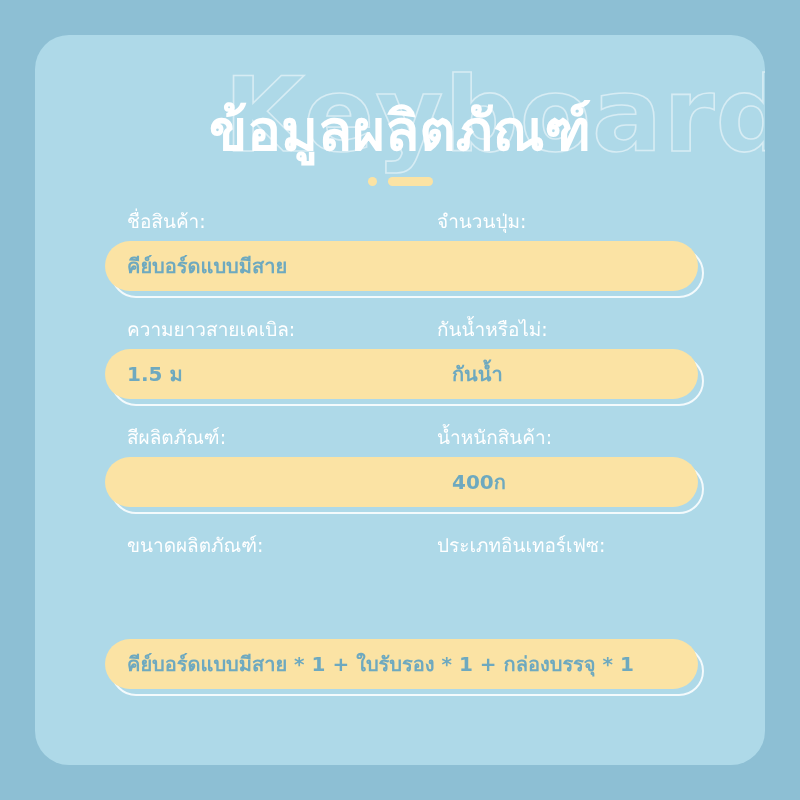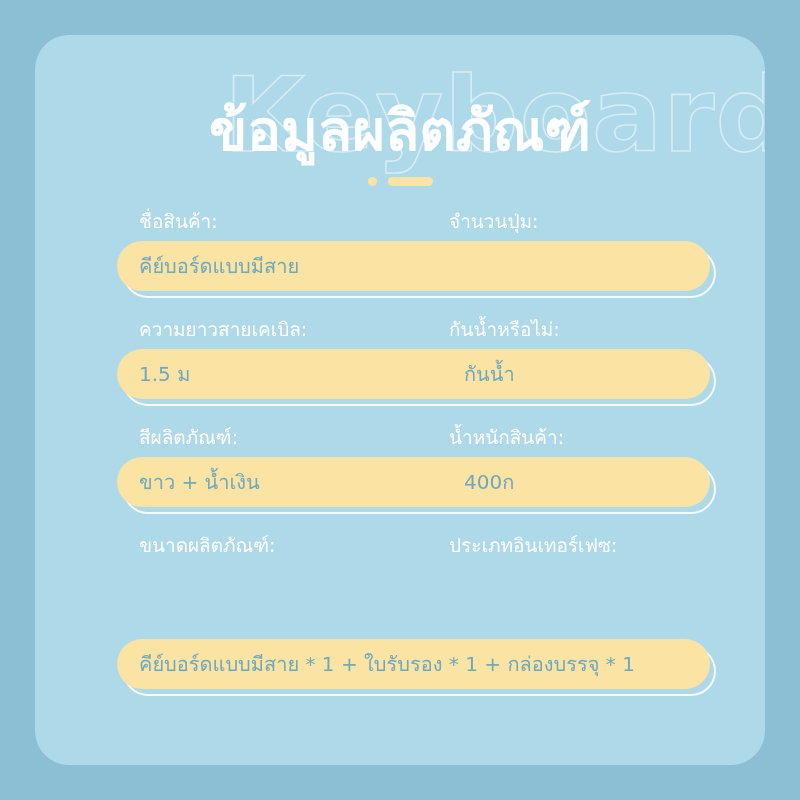--- a/index.html
+++ b/index.html
@@ -89,21 +89,20 @@
     border-radius: 5px;
     background: #fbe3a4;
   }
 
   
   .rows {
     position: absolute;
     left: 0;
     top: 172px;
     width: 730px;
-    margin-left: 12px;
   }
   .row {
     position: relative;
     height: 108px;
   }
 
   .labels {
     position: relative;
     height: 34px;
     padding-left: 92px;
@@ -148,21 +147,21 @@
     border-radius: 25px;
     background: #fbe3a4;
   }
   .pill-val {
     position: absolute;
     top: 0;
     height: 50px;
     display: flex;
     align-items: center;
     font-size: 20px;
-    font-weight: 400;
+    font-weight: 700;
     color: #6ea9bf;
     white-space: nowrap;
   }
   .pill-val.col-left  { left: 22px; }
   .pill-val.col-right { left: 347px; }
 </style>
 </head>
 <body>
 
 <div id="page">
@@ -206,21 +205,20 @@
       </div>
 
       <div class="row">
         <div class="labels">
           <span class="label col-left">สีผลิตภัณฑ์:</span>
           <span class="label col-right">น้ำหนักสินค้า:</span>
         </div>
         <div class="pill-shell">
           <div class="pill-ghost"></div>
           <div class="pill"></div>
-          <span class="pill-val col-left">ขาว + น้ำเงิน</span>
           <span class="pill-val col-right">400ก</span>
         </div>
       </div>
 
       <div class="row">
         <div class="labels">
           <span class="label col-right">ประเภทอินเทอร์เฟซ:</span>
           <span class="label col-left">ขนาดผลิตภัณฑ์:</span>
         </div>
       </div>

